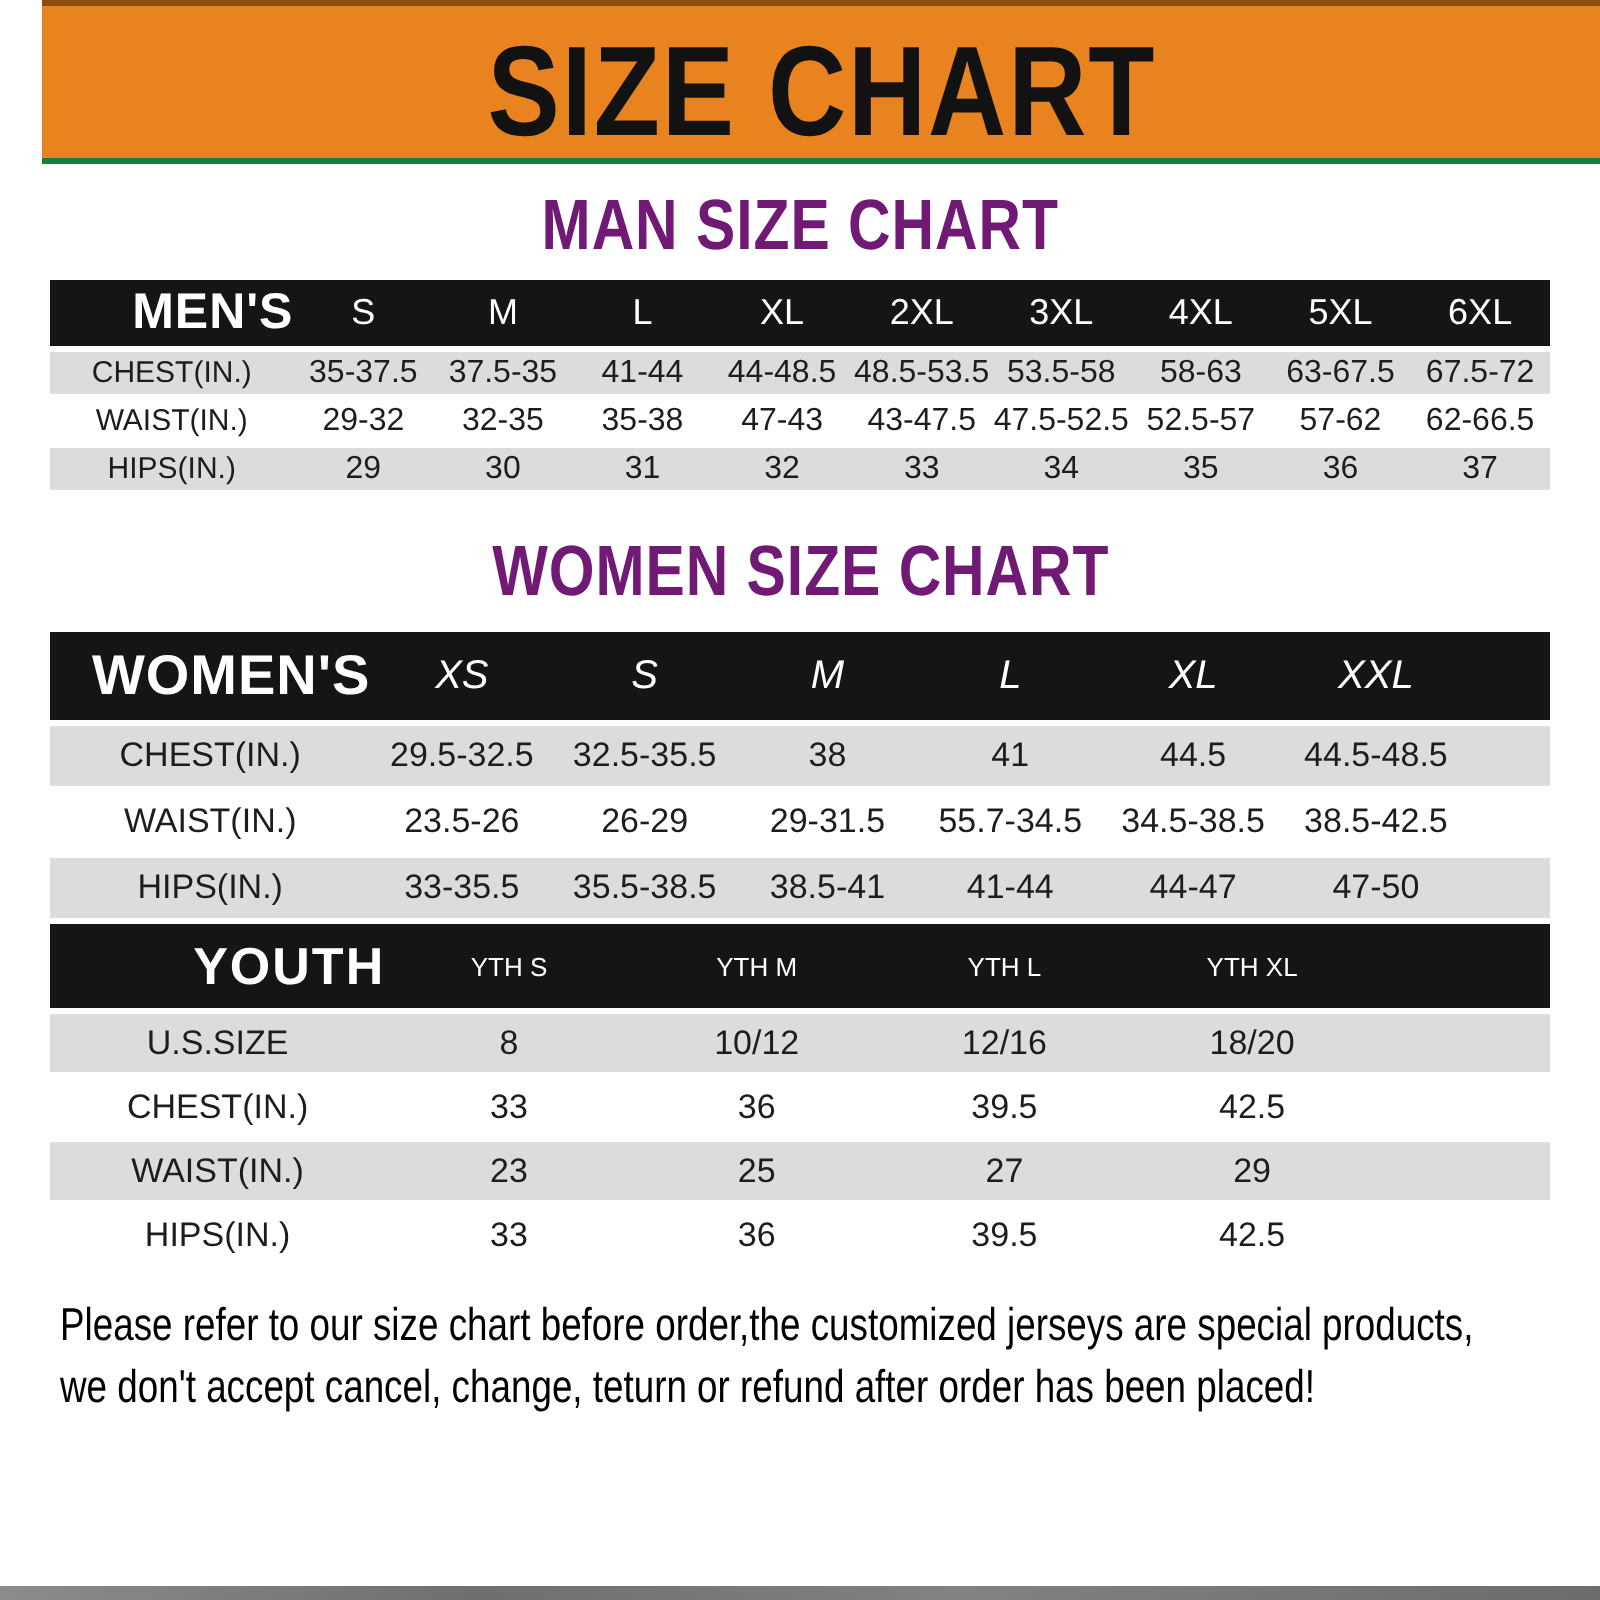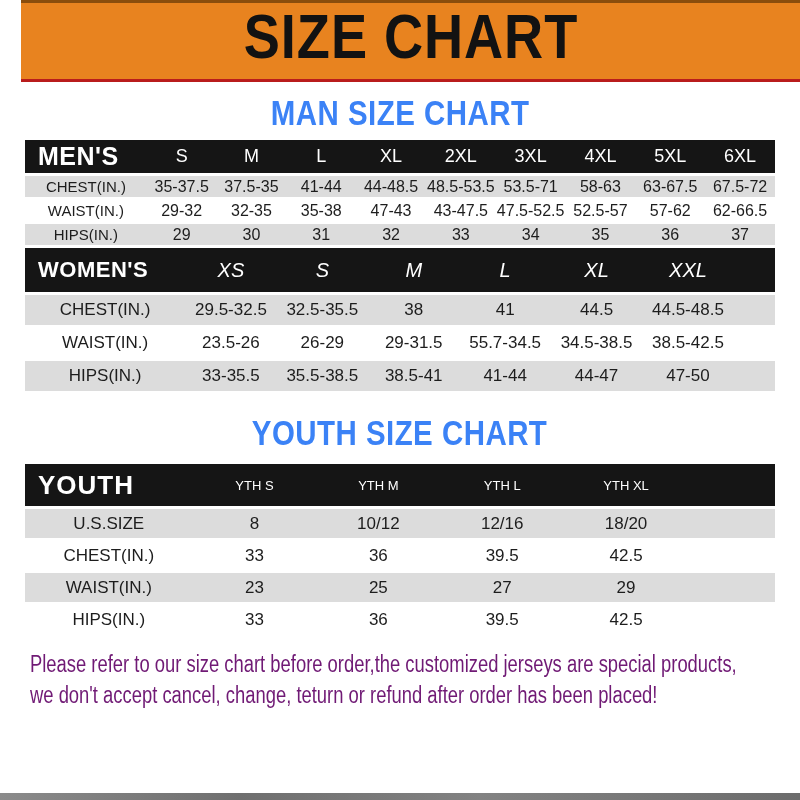--- a/index.html
+++ b/index.html
@@ -3,73 +3,73 @@
 <meta charset="utf-8">
 <style>
   html,body{margin:0;padding:0;}
   body{
     width:800px;height:800px;background:#ffffff;position:relative;overflow:hidden;
     font-family:"Liberation Sans", sans-serif;
   }
   
   .banner{
     height:76px;background:#E8831F;
-    border-top:3px solid #8a4d0c;border-bottom:3px solid #b91c1c;
-    display:flex;align-items:flex-start;justify-content:center;margin-left:21px;
+    border-top:3px solid #8a4d0c;border-bottom:3px solid #15803d;
+    display:flex;align-items:flex-end;justify-content:center;margin-left:21px;
   }
   .banner .banner-title{
     font-size:57px;font-weight:bold;color:#121212;letter-spacing:1px;
     display:inline-block;transform:scale(0.95,1.12);white-space:nowrap;
   }
   
   h2.section-heading{
-    text-align:center;margin:0;color:#3b82f6;font-weight:bold;
+    text-align:center;margin:0;color:#701a75;font-weight:bold;
   }
   h2 .heading-text{
     font-size:31px;display:inline-block;transform:scale(0.95,1.15);
     letter-spacing:0.5px;white-space:nowrap;
   }
   #man-heading{margin-top:13px;margin-bottom:9px;}
   #women-heading{margin-top:20px;margin-bottom:12px;}
   #youth-heading{margin-top:22px;margin-bottom:12px;}
   
   table.size-table{
     width:750px;margin:0 auto;border-collapse:collapse;table-layout:fixed;
   }
   table.size-table thead th{
     background:#151515;color:#ffffff;font-weight:normal;text-align:center;
     padding:0;border-bottom:3px solid #ffffff;
   }
   table.size-table thead th.band-label{
-    text-align:left;padding-left:13px;font-weight:bold;letter-spacing:0.5px;
+    text-align:right;padding-left:13px;font-weight:bold;letter-spacing:0.5px;
   }
   table.size-table tbody td{
     text-align:center;color:#1d1d1d;padding:0;border-bottom:3px solid #ffffff;
   }
   table.size-table tbody tr:nth-child(odd) td{background:#DCDCDC;}
   table.size-table tbody tr:nth-child(even) td{background:#ffffff;}
   
   table.men thead th{height:33px;font-size:18px;}
   table.men thead th.band-label{font-size:25px;width:14.5%;}
   table.men tbody td{height:21px;font-size:16px;}
   table.men tbody td.row-label{font-size:15px;}
   
   table.women thead th{height:44px;font-size:20px;}
-  table.women thead th.band-label{font-size:22px;width:20%;}
+  table.women thead th.band-label{font-size:28px;width:20%;}
   table.women thead th.band-size{width:12.4%;font-style:italic;}
   table.women th.spacer, table.women td.spacer{width:5.6%;}
   table.women tbody td{height:30px;font-size:17px;}
   
   table.youth thead th{height:42px;font-size:13px;}
   table.youth thead th.band-label{font-size:26px;width:21%;letter-spacing:1px;}
   table.youth thead th.band-size{width:16.8%;}
   table.youth th.spacer, table.youth td.spacer{width:11.8%;}
   table.youth tbody td{height:29px;font-size:17px;}
   
-  .footer-note{margin:12px 0 0 30px;color:#701a75;}
+  .footer-note{margin:12px 0 0 30px;color:#000000;}
   .footer-note .note-line{
     font-size:23px;line-height:31px;display:block;white-space:nowrap;
     transform:scaleX(0.8);transform-origin:left center;
   }
   
   .bottom-strip{
     position:absolute;left:0;bottom:0;width:800px;height:7px;
     background:linear-gradient(to right,#8b8b8b,#6f6f6f 30%,#828282 60%,#6c6c6c);
   }
 </style>
@@ -100,21 +100,21 @@
         </tr>
       </thead>
       <tbody>
         <tr>
           <td class="row-label">CHEST(IN.)</td>
           <td>35-37.5</td>
           <td>37.5-35</td>
           <td>41-44</td>
           <td>44-48.5</td>
           <td>48.5-53.5</td>
-          <td>53.5-71</td>
+          <td>53.5-58</td>
           <td>58-63</td>
           <td>63-67.5</td>
           <td>67.5-72</td>
         </tr>
         <tr>
           <td class="row-label">WAIST(IN.)</td>
           <td>29-32</td>
           <td>32-35</td>
           <td>35-38</td>
           <td>47-43</td>
@@ -134,20 +134,23 @@
           <td>34</td>
           <td>35</td>
           <td>36</td>
           <td>37</td>
         </tr>
       </tbody>
     </table>
 </section>
 
 <section>
+  <h2 class="section-heading" id="women-heading">
+    <span class="heading-text">WOMEN SIZE CHART</span>
+  </h2>
   <table class="size-table women">
       <thead>
         <tr>
           <th class="band-label">WOMEN'S</th>
           <th class="band-size">XS</th>
           <th class="band-size">S</th>
           <th class="band-size">M</th>
           <th class="band-size">L</th>
           <th class="band-size">XL</th>
           <th class="band-size">XXL</th>
@@ -183,23 +186,20 @@
           <td>41-44</td>
           <td>44-47</td>
           <td>47-50</td>
           <td class="spacer"></td>
         </tr>
       </tbody>
     </table>
 </section>
 
 <section>
-  <h2 class="section-heading" id="youth-heading">
-    <span class="heading-text">YOUTH SIZE CHART</span>
-  </h2>
   <table class="size-table youth">
       <thead>
         <tr>
           <th class="band-label">YOUTH</th>
           <th class="band-size">YTH S</th>
           <th class="band-size">YTH M</th>
           <th class="band-size">YTH L</th>
           <th class="band-size">YTH XL</th>
           <th class="spacer"></th>
         </tr>

